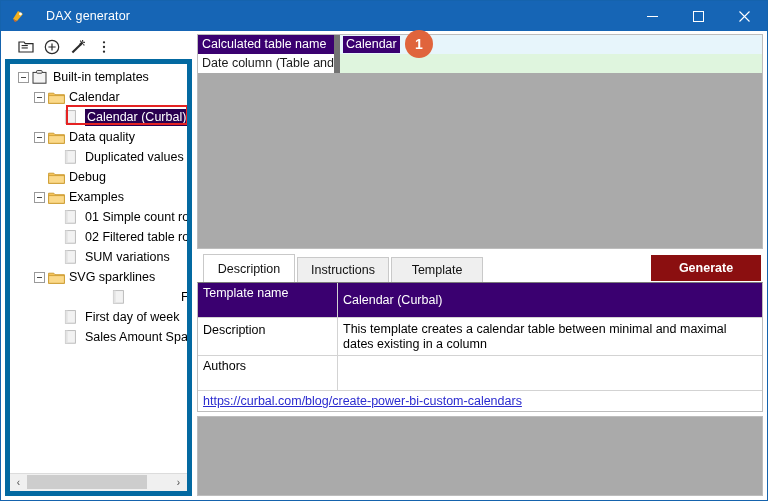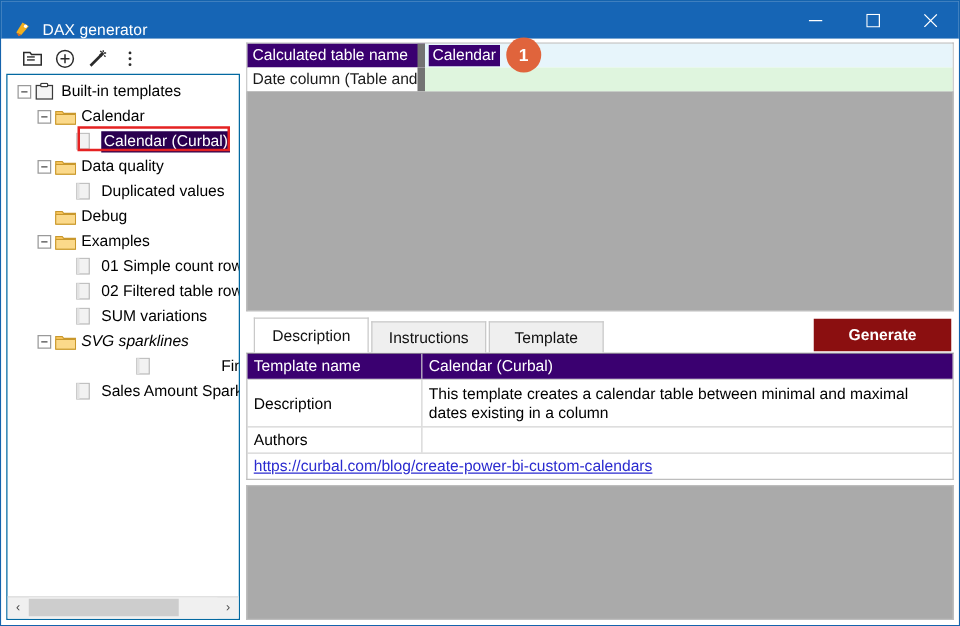--- a/index.html
+++ b/index.html
@@ -25,23 +25,24 @@
     background: #f0f0f0;
     display: flex;
     flex-direction: column;
   }
 
   
   .titlebar {
     height: 30px;
     background: #1665b5;
     display: flex;
-    align-items: flex-end;
+    align-items: center;
     flex: 0 0 auto;
     user-select: none;
+    gap: 12px;
   }
   .title-icon {
     width: 16px;
     height: 16px;
     margin-left: 9px;
     margin-right: 8px;
     position: relative;
     flex: 0 0 auto;
   }
   .title-icon svg { display: block; }
@@ -95,21 +96,21 @@
     height: 22px;
     display: flex;
     align-items: center;
     justify-content: center;
     color: #2b2b2b;
   }
   .tb-btn svg { display: block; }
 
   .tree-box {
     flex: 1 1 auto;
-    border: 1px solid #0369a1;
+    border: 5px solid #0369a1;
     background: #ffffff;
     display: flex;
     flex-direction: column;
     box-sizing: border-box;
     overflow: hidden;
     position: relative;
   }
   .tree {
     flex: 1 1 auto;
     overflow: hidden;
@@ -315,21 +316,21 @@
     display: flex;
     border-bottom: 1px solid #d3d3d3;
     font-size: 12.5px;
     align-items: stretch;
   }
   .drow:last-child { border-bottom: none; }
   .drow .dname {
     width: 140px;
     flex: 0 0 auto;
     box-sizing: border-box;
-    padding: 3px 5px 3px 5px;
+    padding: 3px 5px 17px 5px;
     border-right: 1px solid #d3d3d3;
     display: flex;
     align-items: center;
   }
   .drow .dval {
     flex: 1 1 auto;
     box-sizing: border-box;
     padding: 3px 5px 3px 5px;
     display: flex;
     align-items: center;
@@ -527,39 +528,49 @@
             <div class="tnode" style="padding-left: 40px;">
               <span class="no-expander"></span>
               <span class="glyph">
                 <svg width="13" height="14" viewBox="0 0 13 14">
                   <rect x="1.4" y="0.6" width="10" height="12.6" fill="#f2f2f2" stroke="#b6b6b6" stroke-width="0.9"></rect>
                   <rect x="1.4" y="0.6" width="2.2" height="12.6" fill="#e2e2e2"></rect>
                 </svg>
               </span>
               <span class="lbl">SUM variations</span>
             </div>
-            <div class="tnode" style="padding-left: 24px; font-style: italic;">
+            <div class="tnode" style="padding-left: 24px;">
               <span class="expander"></span>
               <span class="glyph">
                 <svg width="17" height="13" viewBox="0 0 17 13">
                   <path d="M0.6 2.2 h5.2 l1.2 1.5 H16.4 v8.6 H0.6 Z" fill="#f6c35a" stroke="#c9982c" stroke-width="0.9"></path>
                   <path d="M0.6 4.6 H16.4 v7.7 H0.6 Z" fill="#fbd98a" stroke="#c9982c" stroke-width="0.8"></path>
                 </svg>
               </span>
               <span class="lbl">SVG sparklines</span>
             </div>
             <div class="tnode" style="padding-left: 40px; gap: 48px;">
               <span class="no-expander"></span>
               <span class="glyph">
                 <svg width="13" height="14" viewBox="0 0 13 14">
                   <rect x="1.4" y="0.6" width="10" height="12.6" fill="#f2f2f2" stroke="#b6b6b6" stroke-width="0.9"></rect>
                   <rect x="1.4" y="0.6" width="2.2" height="12.6" fill="#e2e2e2"></rect>
                 </svg>
               </span>
               <span class="lbl">First day of month</span>
+            </div>
+            <div class="tnode" style="padding-left: 40px;">
+              <span class="no-expander"></span>
+              <span class="glyph">
+                <svg width="13" height="14" viewBox="0 0 13 14">
+                  <rect x="1.4" y="0.6" width="10" height="12.6" fill="#f2f2f2" stroke="#b6b6b6" stroke-width="0.9"></rect>
+                  <rect x="1.4" y="0.6" width="2.2" height="12.6" fill="#e2e2e2"></rect>
+                </svg>
+              </span>
+              <span class="lbl">First day of week</span>
             </div>
             <div class="tnode" style="padding-left: 40px;">
               <span class="no-expander"></span>
               <span class="glyph">
                 <svg width="13" height="14" viewBox="0 0 13 14">
                   <rect x="1.4" y="0.6" width="10" height="12.6" fill="#f2f2f2" stroke="#b6b6b6" stroke-width="0.9"></rect>
                   <rect x="1.4" y="0.6" width="2.2" height="12.6" fill="#e2e2e2"></rect>
                 </svg>
               </span>
               <span class="lbl">Sales Amount Sparkline</span>

